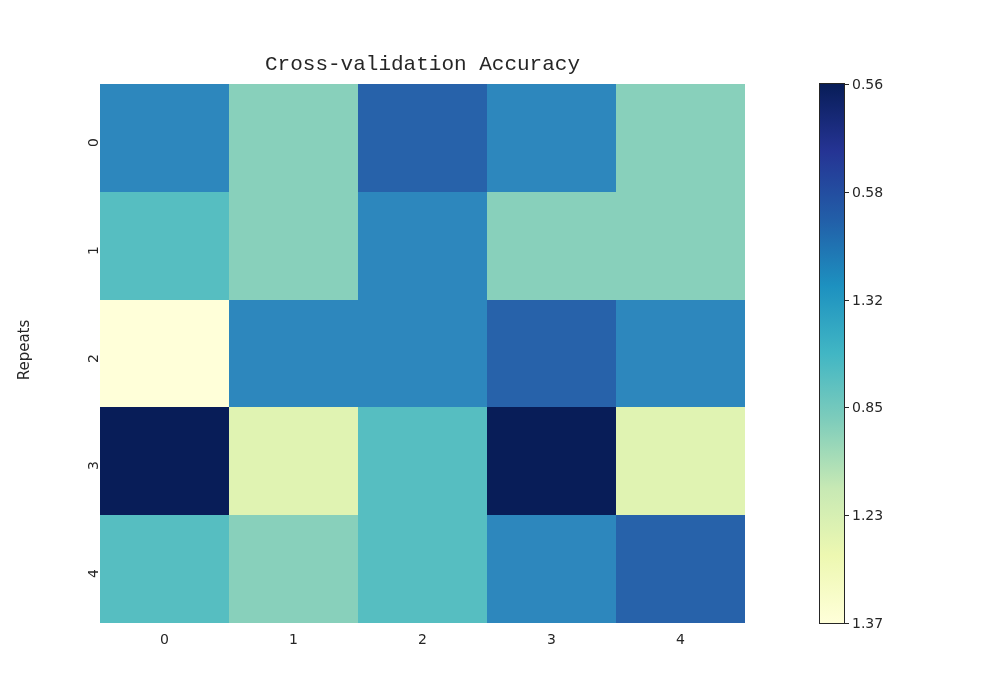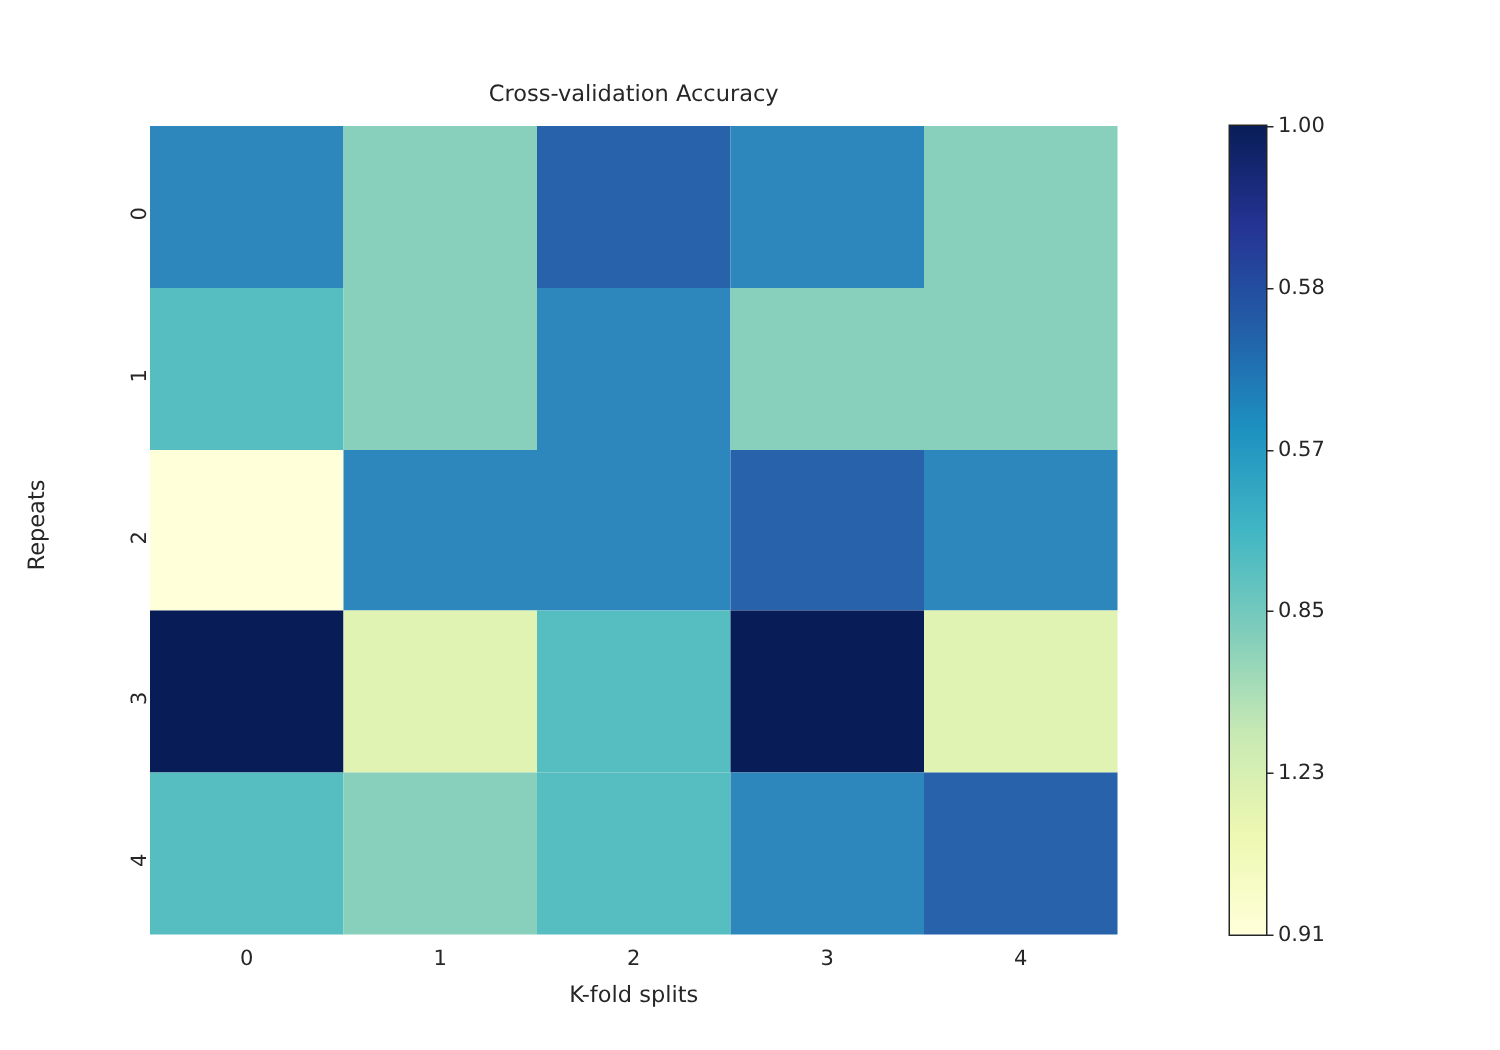--- a/index.html
+++ b/index.html
@@ -15,22 +15,23 @@
     position: relative;
     width: 1000px;
     height: 700px;
   }
   .title {
     position: absolute;
     left: 100px;
     width: 645px;
     top: 53px;
     text-align: center;
-    font-size: 15px;
+    font-size: 21px;
     color: #262626;
+    font-family: Liberation Mono, monospace;
   }
   .y-axis-label {
     position: absolute;
     left: 24px;
     top: 350px;
     transform: translate(-50%, -50%) rotate(-90deg);
     font-size: 15px;
     color: #262626;
   }
   .x-axis-label {
@@ -159,32 +160,31 @@
   <div class="y-tick" style="top:353.5px">2</div>
   <div class="y-tick" style="top:461.3px">3</div>
   <div class="y-tick" style="top:569.1px">4</div>
 
   <div class="x-tick" style="left:100px">0</div>
   <div class="x-tick" style="left:229px">1</div>
   <div class="x-tick" style="left:358px">2</div>
   <div class="x-tick" style="left:487px">3</div>
   <div class="x-tick" style="left:616px">4</div>
 
-  <div class="x-axis-label">K-fold splits</div>
 
   <div class="colorbar-wrap">
     <div class="colorbar"></div>
   </div>
 
   <div class="cb-tick-line" style="top:623px"></div>
-  <div class="cb-tick-label" style="top:623px">0.91</div>
+  <div class="cb-tick-label" style="top:623px">1.37</div>
   <div class="cb-tick-line" style="top:515.2px"></div>
   <div class="cb-tick-label" style="top:515.2px">1.23</div>
   <div class="cb-tick-line" style="top:407.4px"></div>
   <div class="cb-tick-label" style="top:407.4px">0.85</div>
   <div class="cb-tick-line" style="top:299.6px"></div>
-  <div class="cb-tick-label" style="top:299.6px">0.57</div>
+  <div class="cb-tick-label" style="top:299.6px">1.32</div>
   <div class="cb-tick-line" style="top:191.8px"></div>
   <div class="cb-tick-label" style="top:191.8px">0.58</div>
   <div class="cb-tick-line" style="top:84px"></div>
-  <div class="cb-tick-label" style="top:84px">1.00</div>
+  <div class="cb-tick-label" style="top:84px">0.56</div>
 
 </div>
 
 </body></html>

